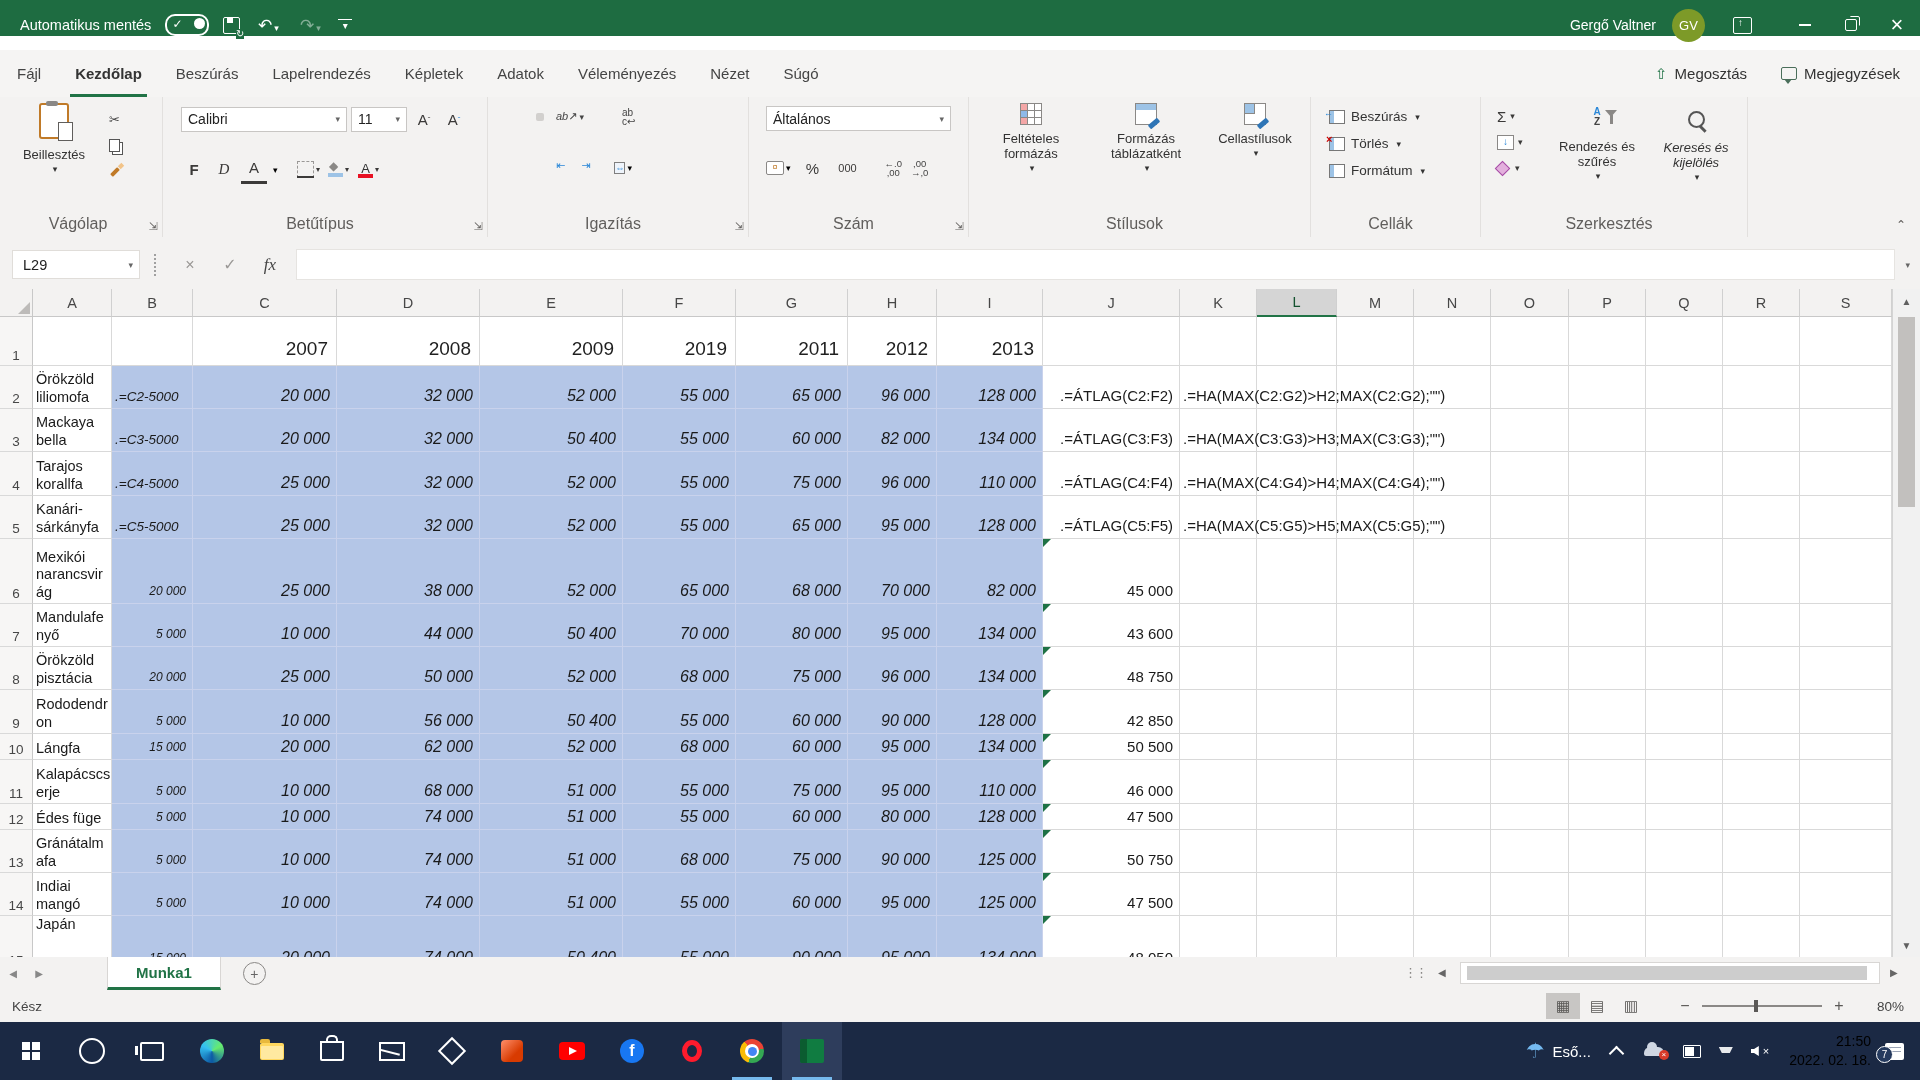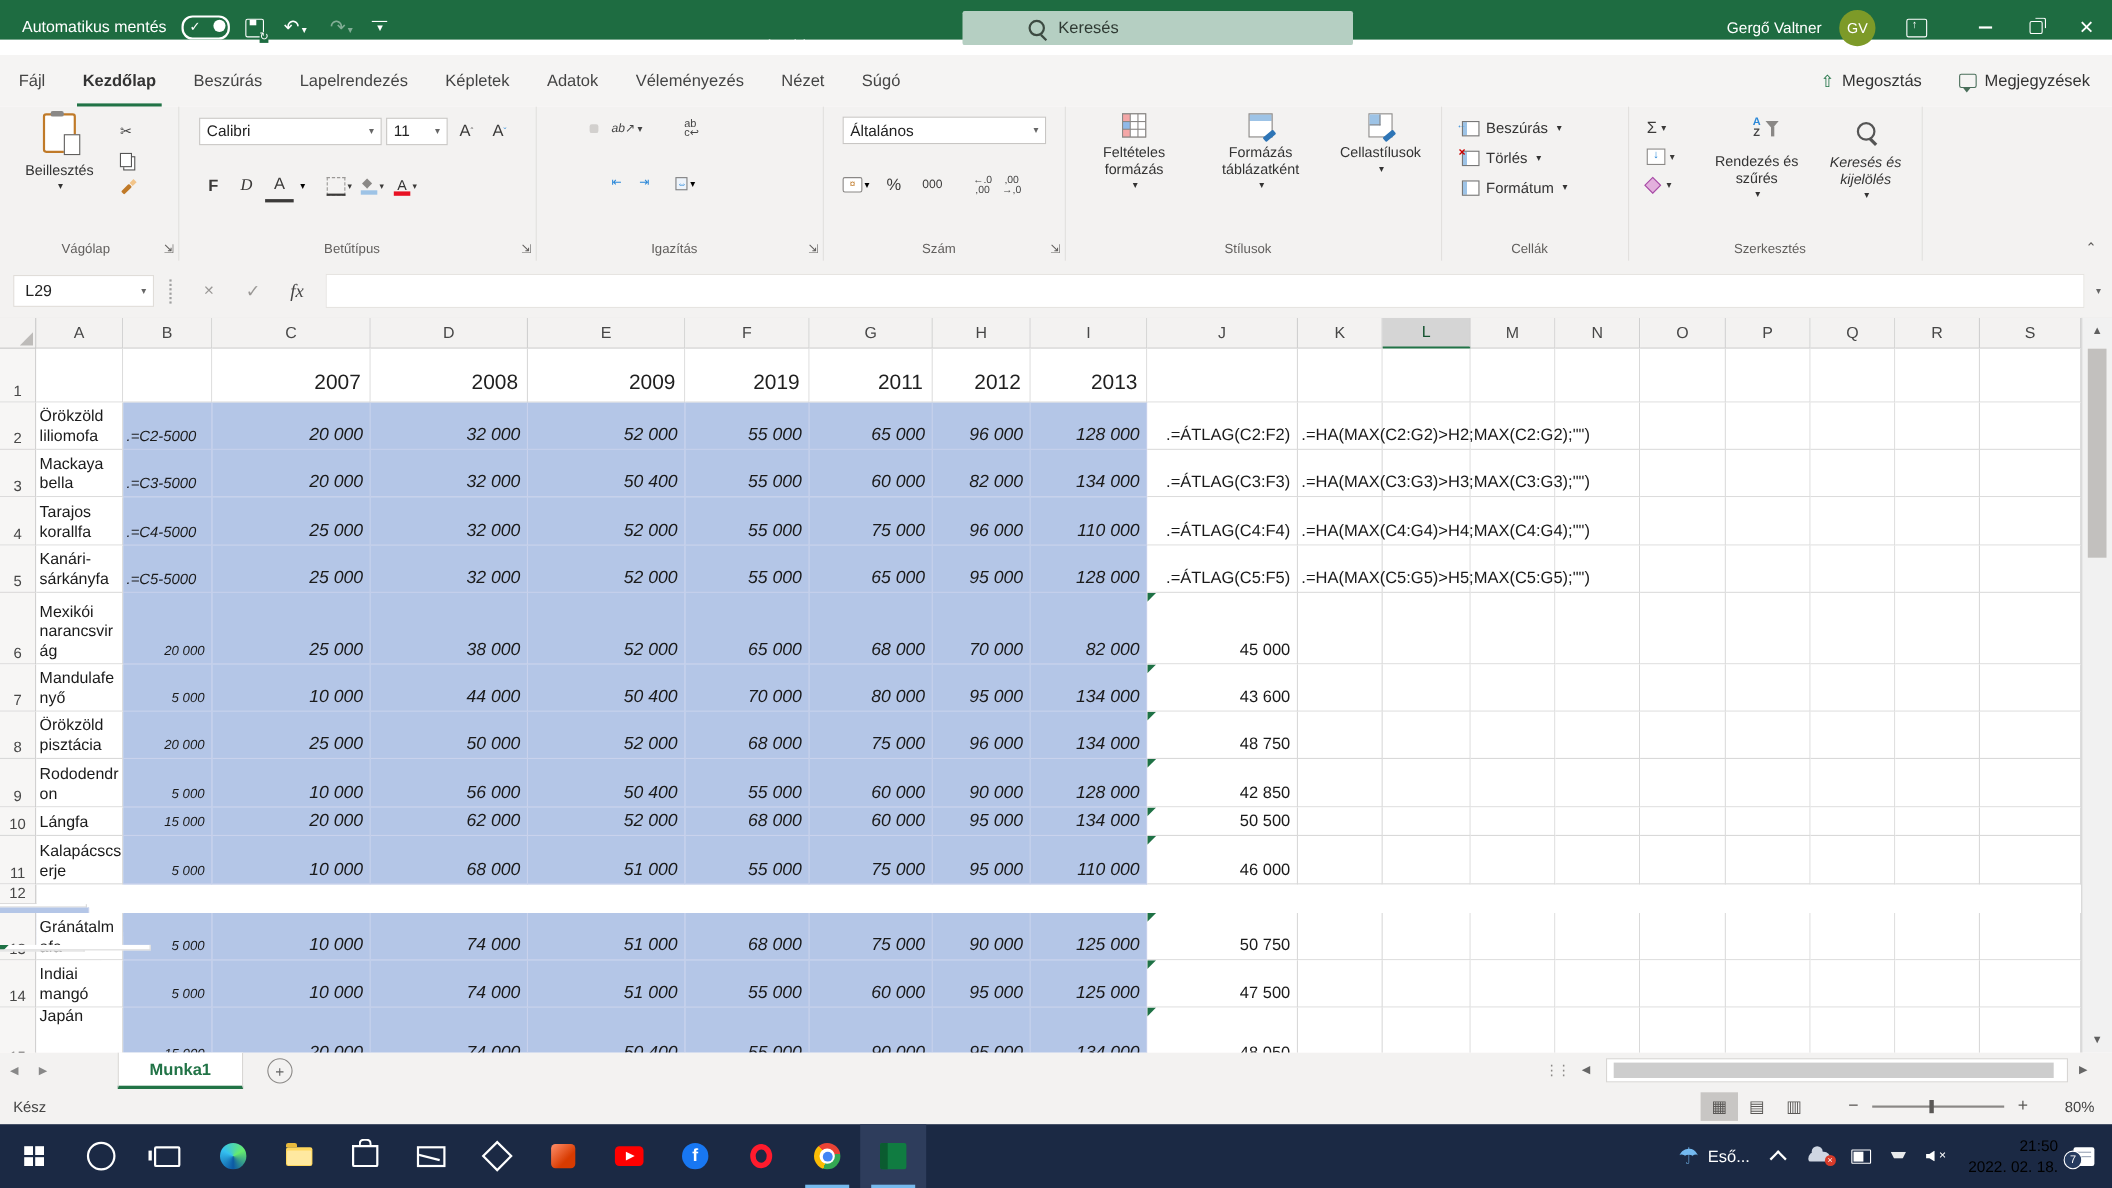--- a/index.html
+++ b/index.html
@@ -39,21 +39,21 @@
   .rtab.active{font-weight:bold;color:#333;}
   .rtab.active:after{content:"";position:absolute;left:12px;right:12px;bottom:0;height:3px;background:#217346;}
   #tab-actions{position:absolute;right:20px;top:50px;height:47px;display:flex;align-items:center;gap:34px;}
   .tab-act{display:flex;align-items:center;gap:7px;font-size:15px;color:#333;}
   .share-ic{color:#217346;font-size:15px;}
   .cmt-ic{width:14px;height:11px;border:1.6px solid #4a6e5a;border-radius:2px;position:relative;}
   .cmt-ic:after{content:"";position:absolute;left:2px;bottom:-5px;border-left:4px solid transparent;border-right:4px solid transparent;border-top:5px solid #4a6e5a;}
   
   #ribbon{position:absolute;left:0;top:97px;width:1920px;height:143px;background:#f3f2f1;border-bottom:1px solid #d2d0ce;}
   .grp{position:absolute;top:0;height:140px;border-right:1px solid #e2e0de;}
-  .grp-label{position:absolute;bottom:4px;left:0;right:14px;text-align:center;font-size:12px;color:#605e5c;}
+  .grp-label{position:absolute;bottom:4px;left:0;right:14px;text-align:center;font-size:16px;color:#605e5c;}
   .dlg{position:absolute;bottom:4px;right:4px;font-size:11px;color:#605e5c;}
   .bigbtn{position:absolute;top:6px;display:flex;flex-direction:column;align-items:center;font-size:13px;color:#333;text-align:center;line-height:15px;}
   .rowA{position:absolute;top:9px;display:flex;align-items:center;gap:4px;}
   .rowB{position:absolute;top:58px;display:flex;align-items:center;gap:4px;}
   .combo{background:#fff;border:1px solid #c8c6c4;height:25px;display:flex;align-items:center;font-size:14px;color:#222;padding:0 6px;justify-content:space-between;box-sizing:border-box;}
   .combo .chev{color:#666;}
   .fbtn{min-width:26px;height:26px;display:flex;align-items:center;justify-content:center;font-size:15px;color:#3b3a39;}
   .fbtn .chev{font-size:8px;}
   .clip{width:26px;height:32px;border:2px solid #c07a28;border-radius:3px;background:#fff;position:relative;}
   .clip:before{content:"";position:absolute;left:5px;top:-4px;width:12px;height:5px;background:#8a8886;border-radius:2px;}
@@ -222,24 +222,20 @@
         </span>
       <span class="save-ic"></span>
       <span class="qat-icon">↶<span class="chev">▾</span></span>
       <span class="qat-icon dim">↷<span class="chev">▾</span></span>
       <span class="qat-icon" style="border-top:1.5px solid #fff;font-size:10px;width:14px;">▾</span>
     </div>
     <div class="tb-title">
       <span>ehazi-he... - Mentve</span>
       <span class="chev">▼</span>
     </div>
-    <div class="tb-search">
-      <span class="mag"></span>
-      <span>Keresés</span>
-    </div>
     <div class="tb-right">
       <span class="tb-user">Gergő Valtner</span>
       <span class="avatar">GV</span>
       <span class="ribopt"></span>
       <span class="wbtn">
           <span class="min-ic"></span>
         </span>
       <span class="wbtn">
           <span class="res-ic"></span>
         </span>
@@ -743,21 +739,21 @@
           <div class="c kcell" style="width: 77px;"></div>
           <div class="c " style="width: 80px;"></div>
           <div class="c " style="width: 77px;"></div>
           <div class="c " style="width: 77px;"></div>
           <div class="c " style="width: 78px;"></div>
           <div class="c " style="width: 77px;"></div>
           <div class="c " style="width: 77px;"></div>
           <div class="c " style="width: 77px;"></div>
           <div class="c " style="width: 92px;"></div>
         </div>
-        <div class="grow" style="height: 26px; flex-direction: column;">
+        <div class="grow" style="height: 26px;">
           <div class="gut">12</div>
           <div class="c a-cell" style="width: 79px;">Édes füge</div>
           <div class="c blue bsmall" style="width: 81px;">5 000</div>
           <div class="c blue num" style="width: 144px;">10 000</div>
           <div class="c blue num" style="width: 143px;">74 000</div>
           <div class="c blue num" style="width: 143px;">51 000</div>
           <div class="c blue num" style="width: 113px;">55 000</div>
           <div class="c blue num" style="width: 112px;">60 000</div>
           <div class="c blue num" style="width: 89px;">80 000</div>
           <div class="c blue num" style="width: 106px;">128 000</div>

